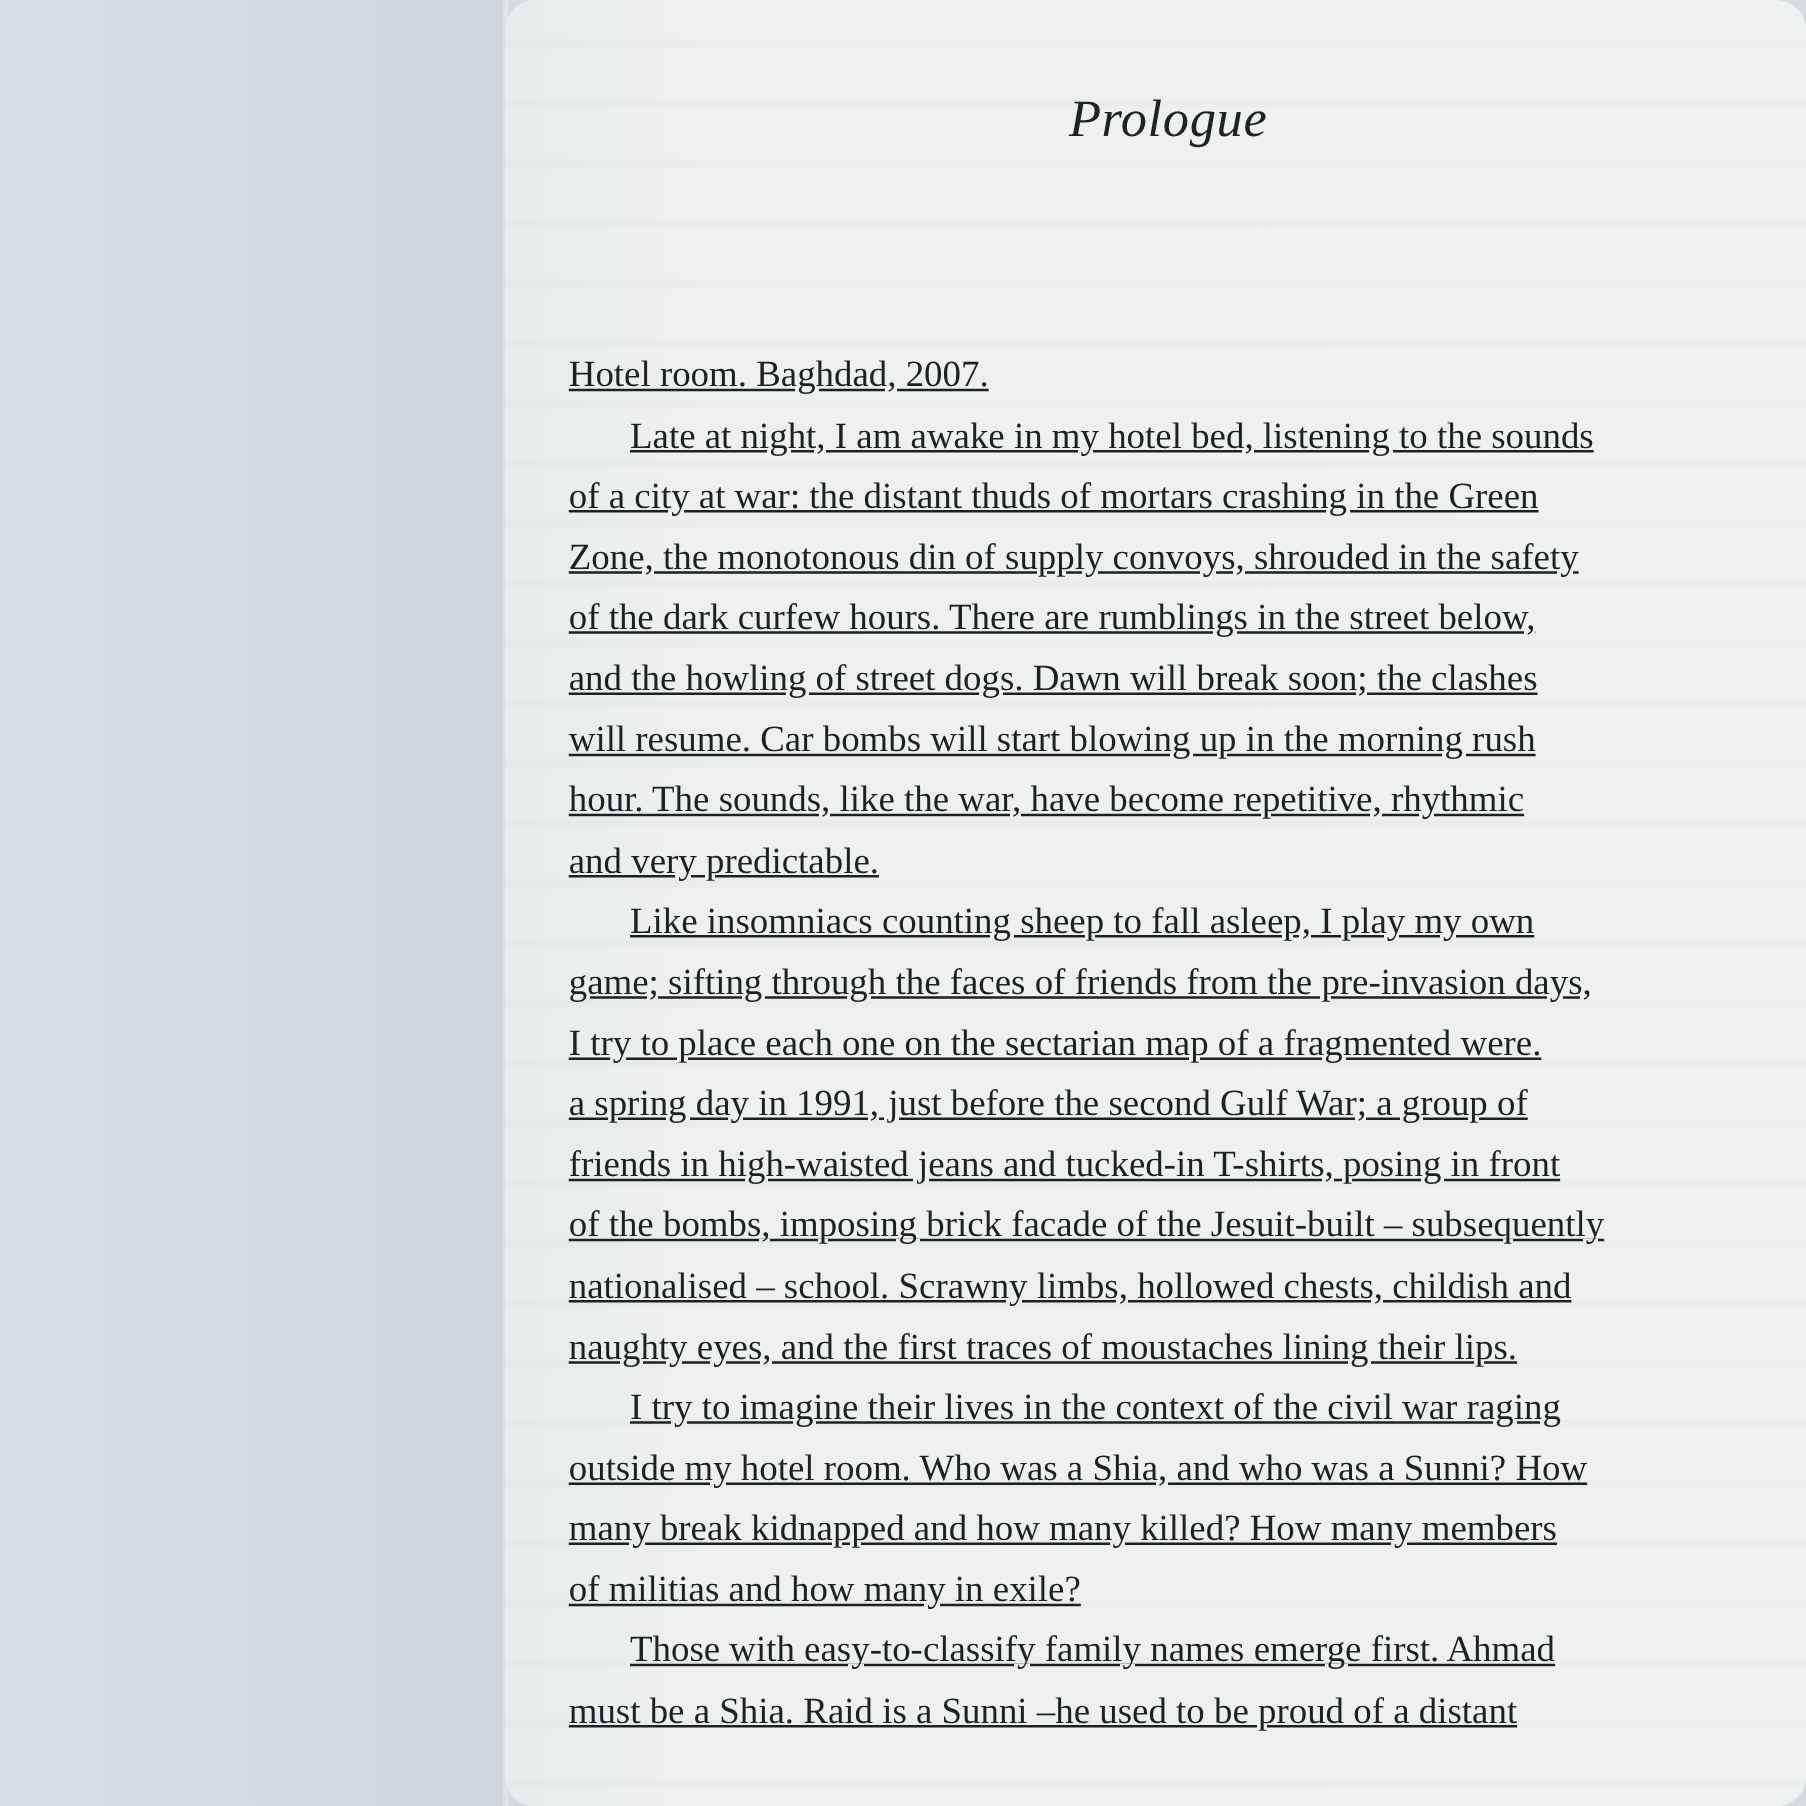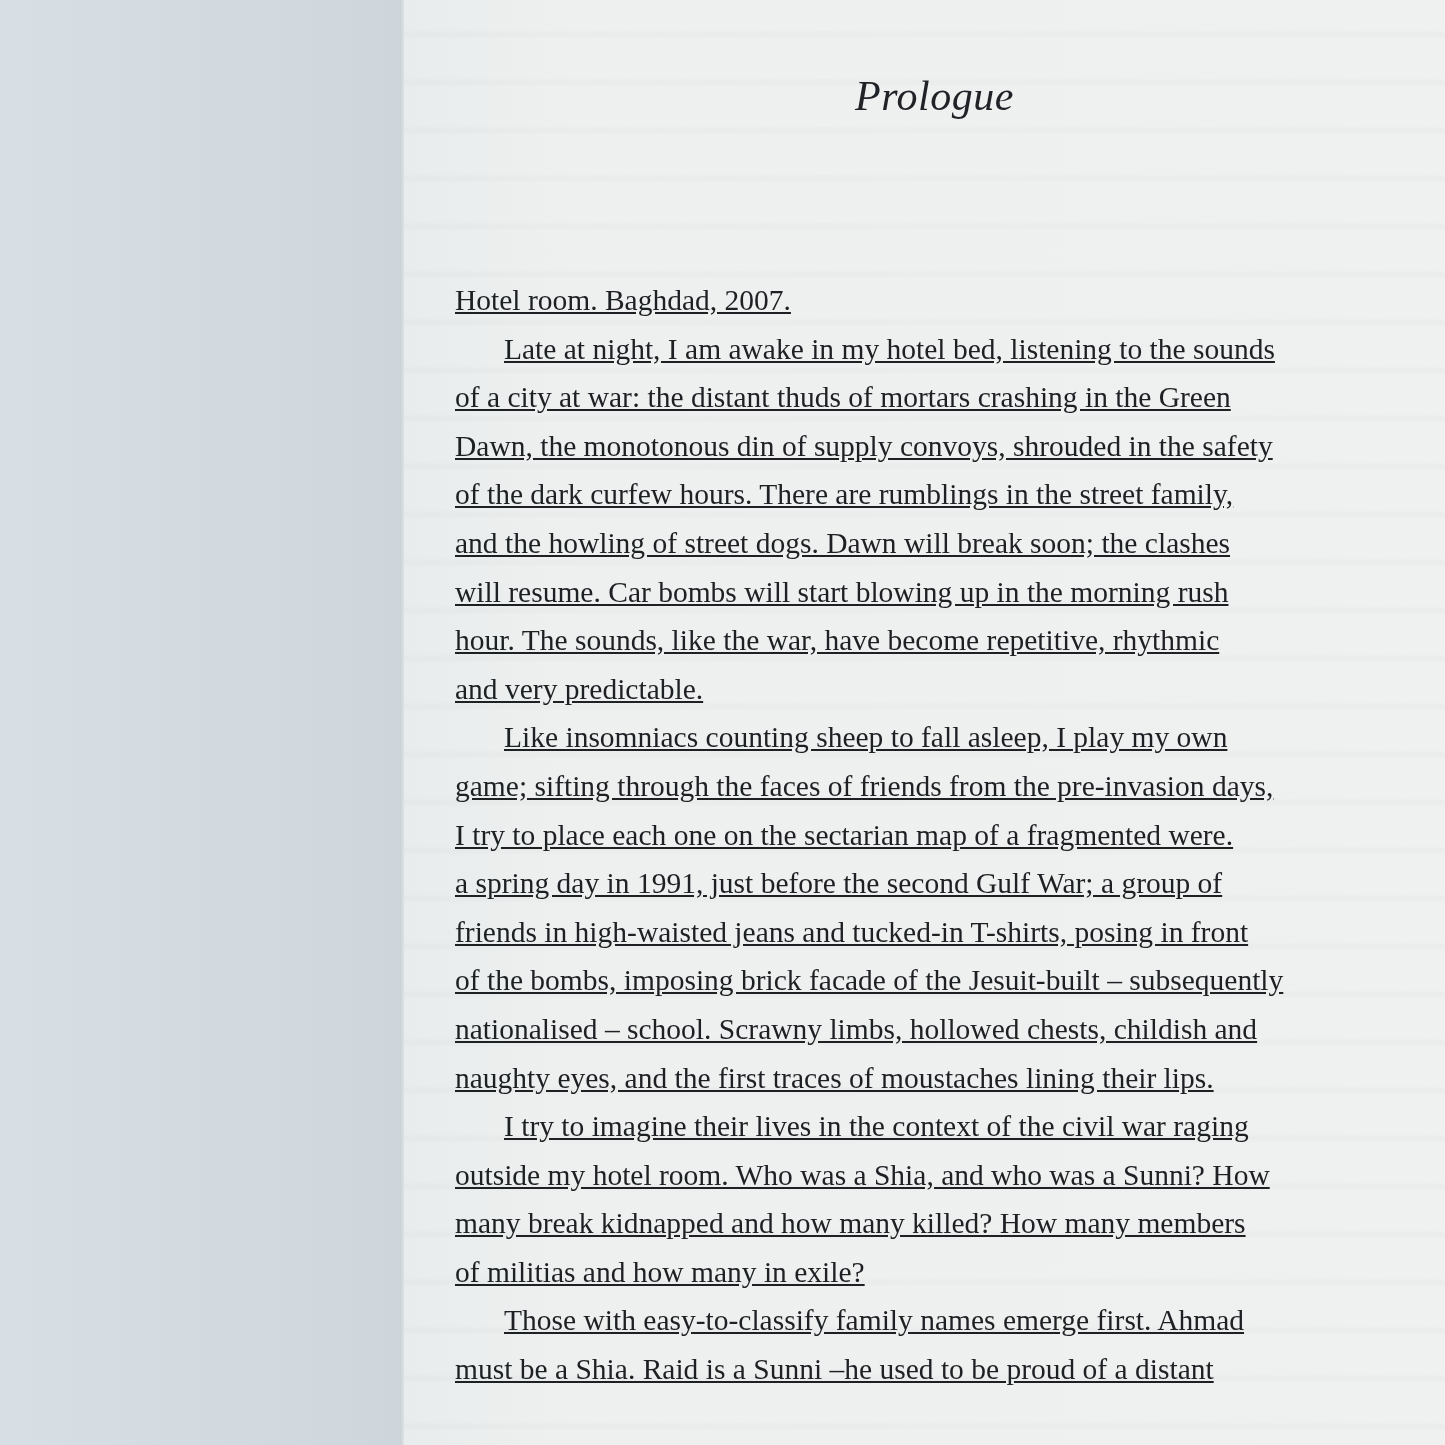--- a/index.html
+++ b/index.html
@@ -12,20 +12,21 @@
     position: absolute; left: 0; top: 0; width: 403px; height: 1445px;
     background: linear-gradient(90deg, #d8dfe4 0%, #d3dadf 60%, #cfd6db 100%);
   }
   .gutter-edge {
     position: absolute; left: 400px; top: 0; width: 6px; height: 1445px;
     background: linear-gradient(90deg, #c9d0d5, #e9ecec);
   }
   .right-page {
     position: absolute; left: 404px; top: 0; width: 1041px; height: 1445px;
     background: linear-gradient(90deg, #e9ecec 0%, #eef0f0 15%, #eff1f1 100%);
+    border-radius: 24px;
   }
   .show-through {
     position: absolute; left: 0; top: 0; width: 100%; height: 100%;
     background:
       repeating-linear-gradient(180deg, rgba(0,0,0,0) 0px, rgba(0,0,0,0) 30px, rgba(0,0,0,0.018) 34px, rgba(0,0,0,0) 40px, rgba(0,0,0,0) 48px);
     pointer-events: none;
   }
   .chapter-title {
     position: absolute; top: 72px; left: 0; width: 1041px; text-align: center;
     padding-left: 20px; box-sizing: border-box;
@@ -45,22 +46,22 @@
 <div class="gutter-edge"></div>
 
 <div class="right-page">
   <div class="show-through"></div>
   <div class="chapter-title">Prologue</div>
 
   <div class="text-block">
     <span class="line">Hotel room. Baghdad, 2007.</span>
     <span class="line indent">Late at night, I am awake in my hotel bed, listening to the sounds</span>
     <span class="line">of a city at war: the distant thuds of mortars crashing in the Green</span>
-    <span class="line">Dawn, the monotonous din of supply convoys, shrouded in the safety</span>
-    <span class="line">of the dark curfew hours. There are rumblings in the street family,</span>
+    <span class="line">Zone, the monotonous din of supply convoys, shrouded in the safety</span>
+    <span class="line">of the dark curfew hours. There are rumblings in the street below,</span>
     <span class="line">and the howling of street dogs. Dawn will break soon; the clashes</span>
     <span class="line">will resume. Car bombs will start blowing up in the morning rush</span>
     <span class="line">hour. The sounds, like the war, have become repetitive, rhythmic</span>
     <span class="line">and very predictable.</span>
     <span class="line indent">Like insomniacs counting sheep to fall asleep, I play my own</span>
     <span class="line">game; sifting through the faces of friends from the pre-invasion days,</span>
     <span class="line">I try to place each one on the sectarian map of a fragmented were.</span>
     <span class="line">a spring day in 1991, just before the second Gulf War; a group of</span>
     <span class="line">friends in high-waisted jeans and tucked-in T-shirts, posing in front</span>
     <span class="line">of the bombs, imposing brick facade of the Jesuit-built – subsequently</span>

